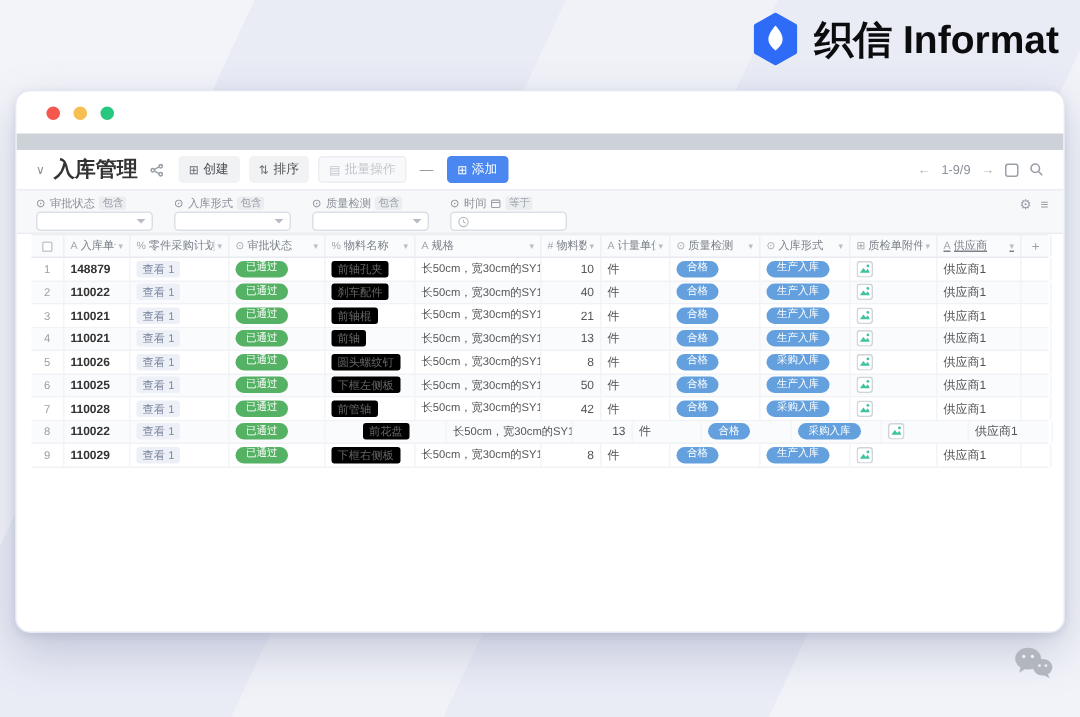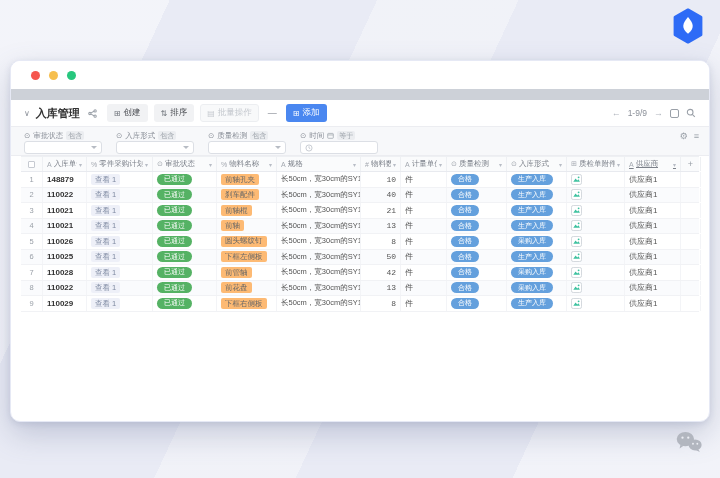--- a/index.html
+++ b/index.html
@@ -26,21 +26,21 @@
   .titlebar { height:28px; display:flex; align-items:center; padding-left:20px; gap:9px; background:#fff; }
   .dot { width:9px; height:9px; border-radius:50%; }
   .dot.red { background:#f5564e; }
   .dot.yellow { background:#f6bf4f; }
   .dot.green { background:#27c77e; }
   .graybar { height:11px; background:#cdd1d8; }
 
   
   .toolbar { height:26px; display:flex; align-items:center; padding:0 13px; gap:6px; background:#fff; }
   .tb-chevron { font-size:8px; color:#8a8f98; }
-  .tb-title { font-size:11px; font-weight:700; color:#333; margin-right:2px; }
+  .tb-title { font-size:14px; font-weight:700; color:#333; margin-right:2px; }
   .share-ic { color:#9aa0a8; display:inline-flex; margin-right:4px; }
   .btn { display:inline-flex; align-items:center; gap:3px; font-size:8.5px; color:#4a4d52;
          background:#f1f2f4; border-radius:3px; padding:3px 7px; cursor:pointer; }
   .btn .bic { font-size:8px; color:#6b7077; }
   .btn.disabled { background:#f8f9fa; color:#c3c7cd; border:1px solid #eceef1; padding:2px 6px; }
   .btn.disabled .bic { color:#c3c7cd; }
   .tb-dash { color:#8a8f98; font-size:9px; padding:0 3px; }
   .btn.primary { background:#4a87f0; color:#fff; }
   .btn.primary .bic { color:#fff; }
   .tb-right { margin-left:auto; display:flex; align-items:center; gap:7px; color:#9aa0a8; }
@@ -68,42 +68,43 @@
         font-size:7.5px; color:#7c818a; overflow:hidden; white-space:nowrap; cursor:pointer; flex:none; }
   .th .ci { font-size:7px; color:#a3a8b0; flex:none; }
   .th .cl { overflow:hidden; }
   .th .caret { margin-left:auto; font-size:6px; color:#b8bdc6; }
   .cb { width:7px; height:7px; border:1px solid #c6cad1; border-radius:1px; background:#fff; margin:auto; }
   .col-plus { margin:auto; color:#9aa0a8; font-size:9px; }
   .tbody .tr { display:flex; height:15.5px; border-bottom:1px solid #f1f2f5; background:#fff; }
   .tbody .tr:nth-child(even) { background:#fafbfd; }
   .td { display:flex; align-items:center; padding:0 4px; border-right:1px solid #f3f4f7;
         font-size:8px; color:#555; overflow:hidden; white-space:nowrap; flex:none; }
-  .td.right { justify-content:flex-end;font-family:Liberation Mono, monospace; }
+  .td.right { justify-content:flex-end; }
   .c-num { color:#9aa0a8; font-size:7.5px; justify-content:center; }
   .c-order { color:#333; font-weight:700; font-size:8px; }
-  .tag { background:#fdba74; color:#666; border-radius:2px; padding:1px 4px; font-size:7.5px; line-height:9px; }
+  .tag { background:#000000; color:#666; border-radius:2px; padding:1px 4px; font-size:7.5px; line-height:9px; }
   .tag.plan { background:#eef0f8; color:#7d88a0; }
   .pill { color:#fff; border-radius:6px; padding:1.5px 7px; font-size:7px; line-height:8px; }
   .pill.green { background:#55b264; }
   .pill.blue { background:#64a0dd; }
   .spec { color:#555; font-size:7.5px; }
 
   
   .watermark { position:absolute; top:431px; right:18px; display:flex; align-items:center; gap:9px; }
   .wm-text { font-size:17px; color:#b7bbc4; letter-spacing:1px; font-weight:500; }
 </style>
 </head>
 <body>
 
 <div class="logo">
   <svg width="36" height="36" viewBox="0 0 40 40">
     <path d="M20 2 L34.5 10.2 V29.8 L20 38 L5.5 29.8 V10.2 Z" fill="#2e6bf6" stroke="#2e6bf6" stroke-width="3" stroke-linejoin="round"></path>
     <path d="M20 10 C 26.5 17.5 27.5 22.5 20 28.5 C 12.5 22.5 13.5 17.5 20 10 Z" fill="#ffffff"></path>
   </svg>
+  <span class="logo-text">织信 Informat</span>
 </div>
 
 <div class="window">
   <div class="titlebar">
     <span class="dot red"></span>
     <span class="dot yellow"></span>
     <span class="dot green"></span>
   </div>
   <div class="graybar"></div>
 
@@ -408,21 +409,21 @@
         </div>
         <div class="tr">
           <div class="td c-num" style="width: 22px;">5</div>
           <div class="td c-order" style="width: 44px;">110026</div>
           <div class="td" style="width: 66px;">
             <span class="tag plan">查看 1</span>
           </div>
           <div class="td" style="width: 64px;">
             <span class="pill green">已通过</span>
           </div>
-          <div class="td" style="width: 60px; font-family: Liberation Mono, monospace;">
+          <div class="td" style="width: 60px;">
             <span class="tag">圆头螺纹钉</span>
           </div>
           <div class="td" style="width: 84px;">
             <span class="spec">长50cm，宽30cm的SY1</span>
           </div>
           <div class="td right" style="width: 40px;">8</div>
           <div class="td" style="width: 46px;">件</div>
           <div class="td" style="width: 60px;">
             <span class="pill blue">合格</span>
           </div>
@@ -507,21 +508,21 @@
         </div>
         <div class="tr">
           <div class="td c-num" style="width: 22px;">8</div>
           <div class="td c-order" style="width: 44px;">110022</div>
           <div class="td" style="width: 66px;">
             <span class="tag plan">查看 1</span>
           </div>
           <div class="td" style="width: 64px;">
             <span class="pill green">已通过</span>
           </div>
-          <div class="td" style="width: 60px;">
+          <div class="td" style="width: 60px; margin-left: 21px;">
             <span class="tag">前花盘</span>
           </div>
           <div class="td" style="width: 84px;">
             <span class="spec">长50cm，宽30cm的SY1</span>
           </div>
           <div class="td right" style="width: 40px;">13</div>
           <div class="td" style="width: 46px;">件</div>
           <div class="td" style="width: 60px;">
             <span class="pill blue">合格</span>
           </div>

